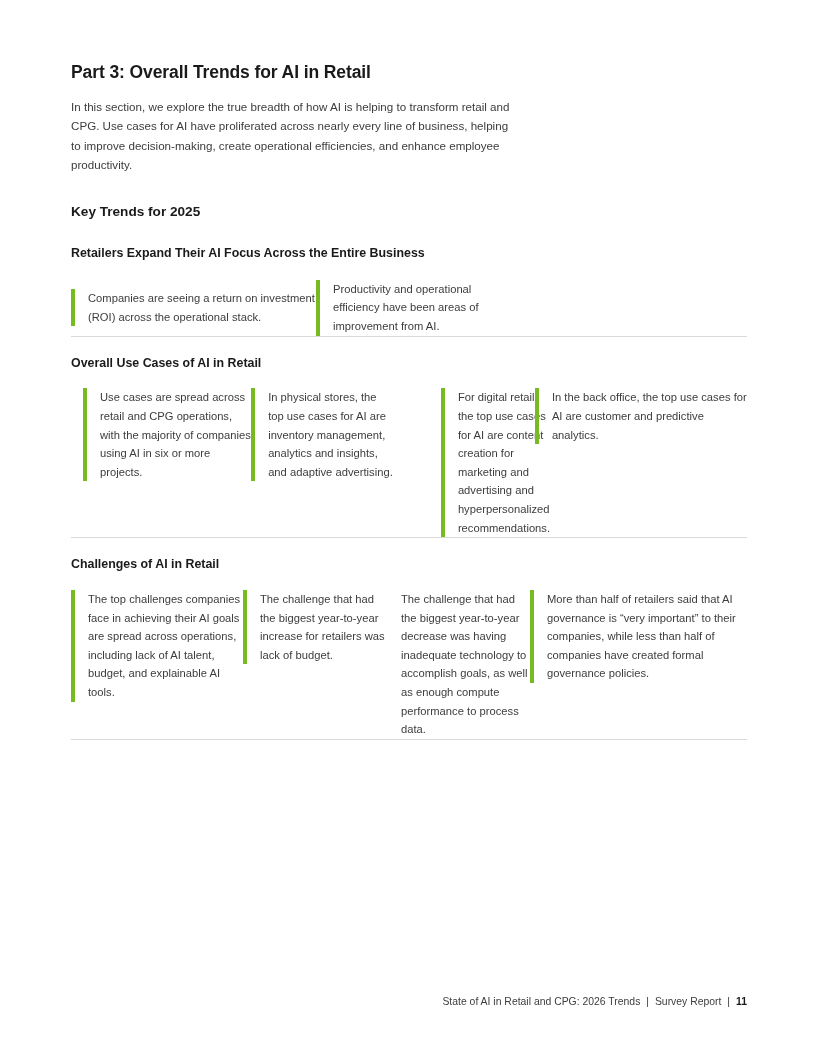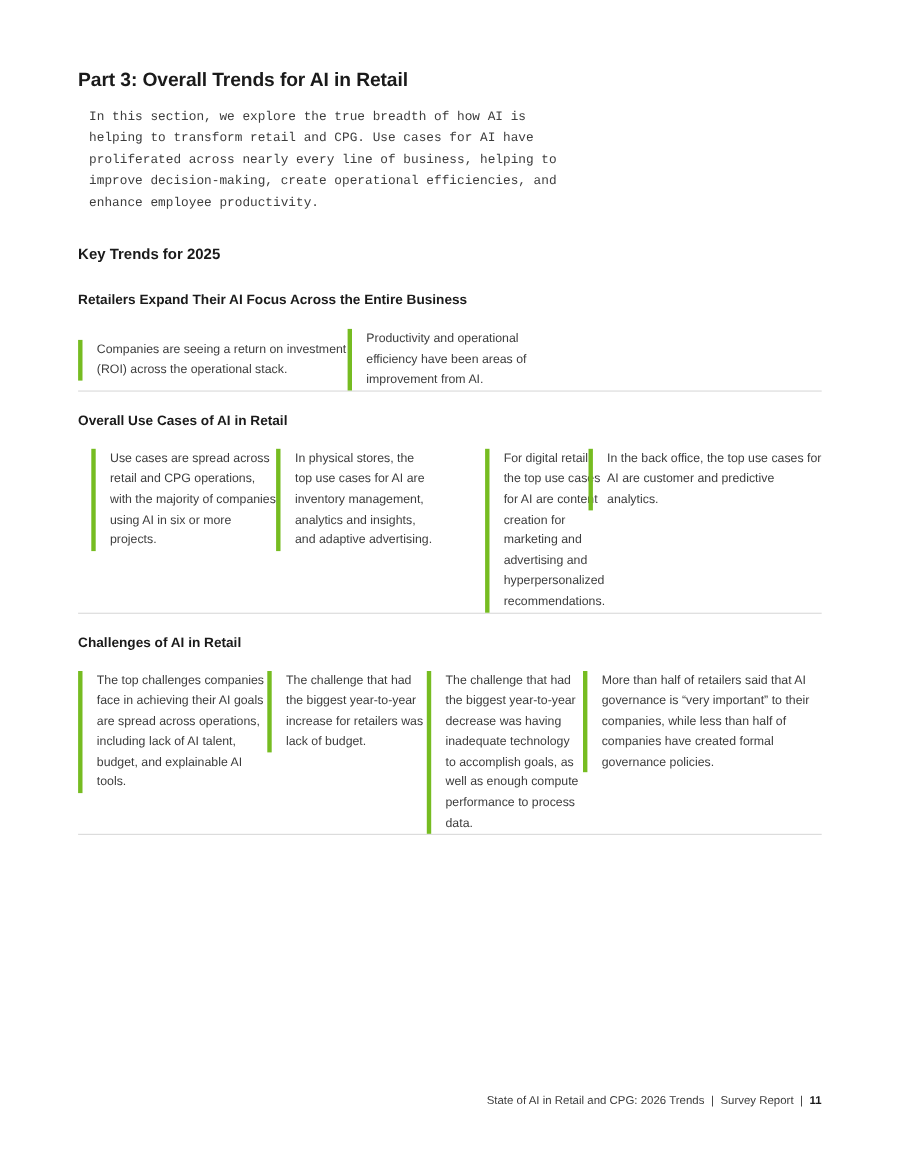--- a/index.html
+++ b/index.html
@@ -36,24 +36,23 @@
     letter-spacing: -0.1px;
     color: #1a1a1a;
     margin: 0 0 14px 0;
     line-height: 1.2;
   }
 
   .intro {
     font-size: 11.6px;
     line-height: 19.4px;
     color: #3c3c3c;
-    margin: 10px;
+    margin: 0;
     width: 440px;
     letter-spacing: 0.01px;
-    font-family: Liberation Mono, monospace;
   }
 
   .key-trends {
     font-size: 13.6px;
     font-weight: bold;
     color: #1a1a1a;
     margin: 29px 0 0 0;
     line-height: 1.2;
   }
 
@@ -111,21 +110,21 @@
   .row-2 { margin-top: 18px; margin-left: 12px; }
   .row-2 .col-a { width: 172px; }
   .row-2 .col-b { width: 145px; }
   .row-2 .col-c { width: 142px; padding-left: 48px; }
   .row-2 .col-d { width: 217px; }
 
   
   .row-3 { margin-top: 18px; }
   .row-3 .col-a { width: 172px; }
   .row-3 .col-b { width: 145px; }
-  .row-3 .col-c { width: 142px; }
+  .row-3 .col-c { width: 142px; flex-direction: column; }
   .row-3 .col-d { width: 217px; }
 
   .spacer-rule-1 { margin-top: 26px; }
   .spacer-rule-2 { margin-top: 31px; }
   .spacer-rule-3 { margin-top: 26px; }
 
   .sec-heading-after-rule { margin-top: 19px; }
 
   
   .footer {

